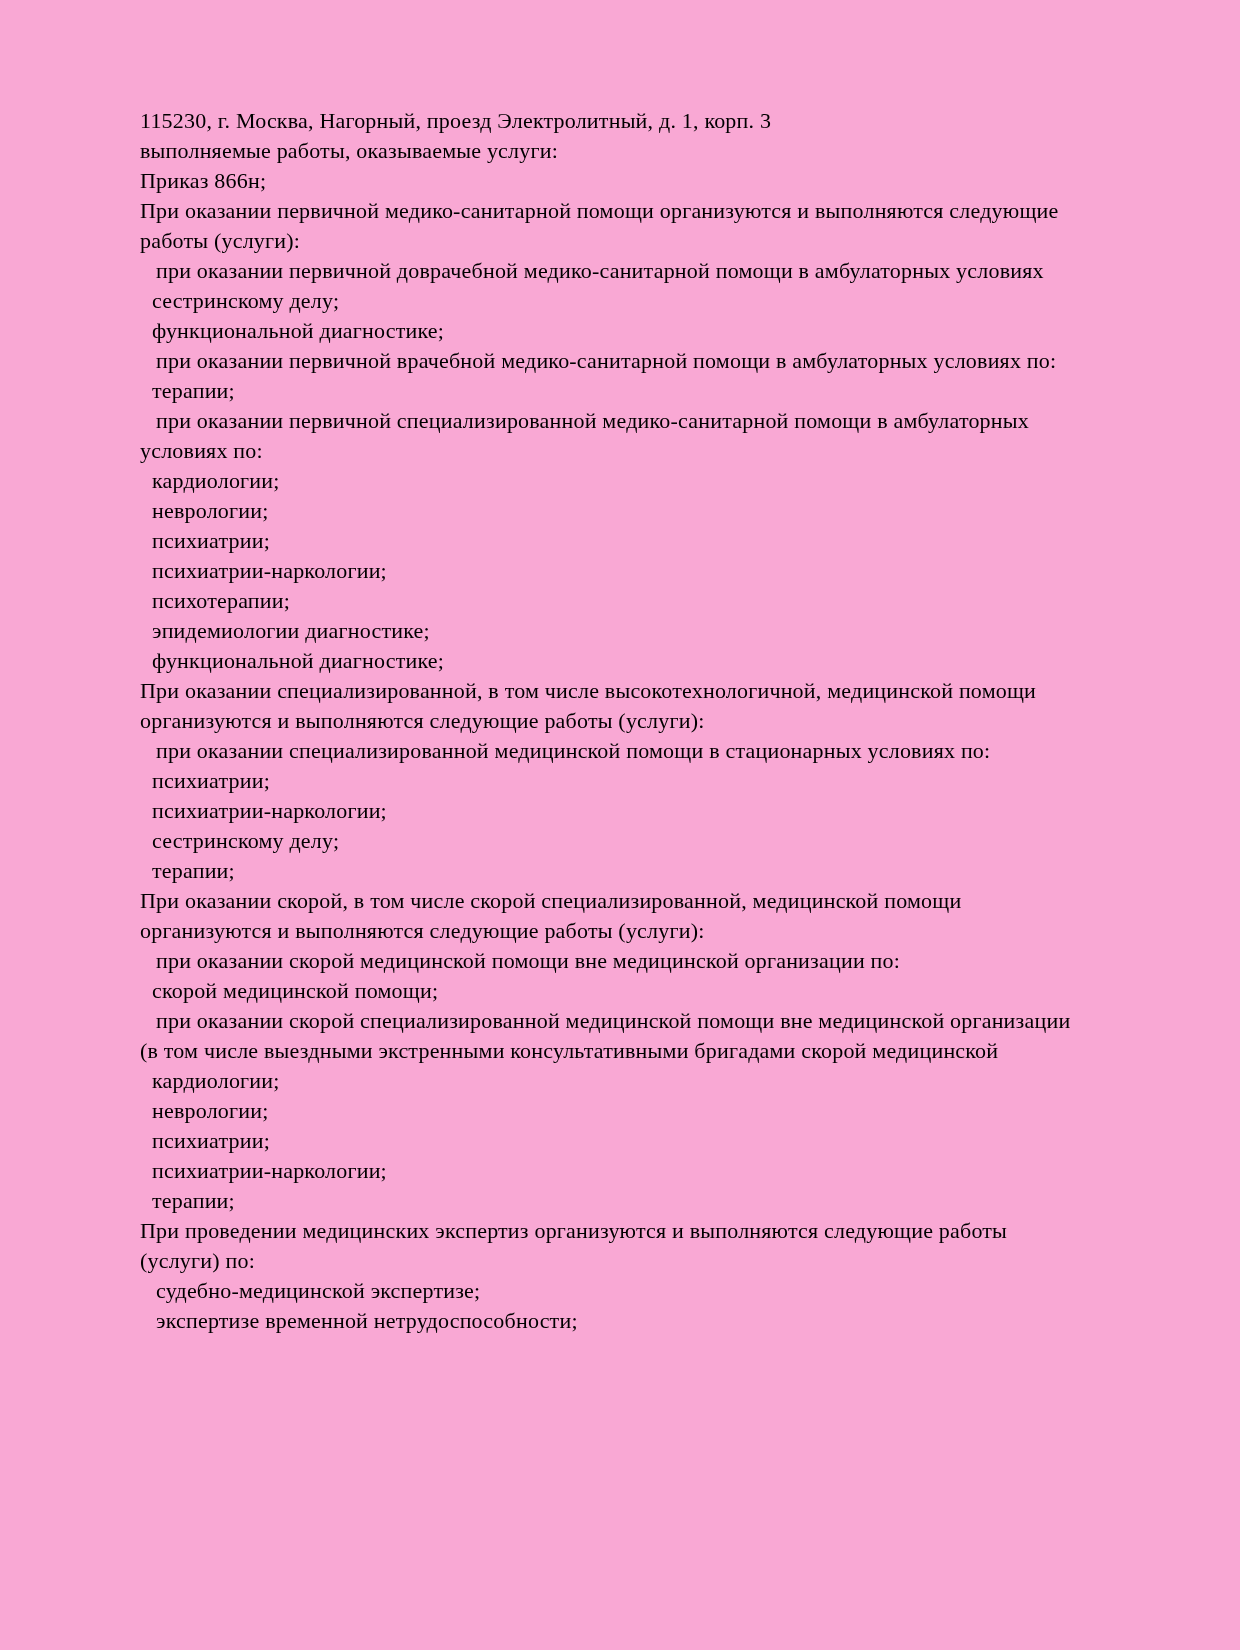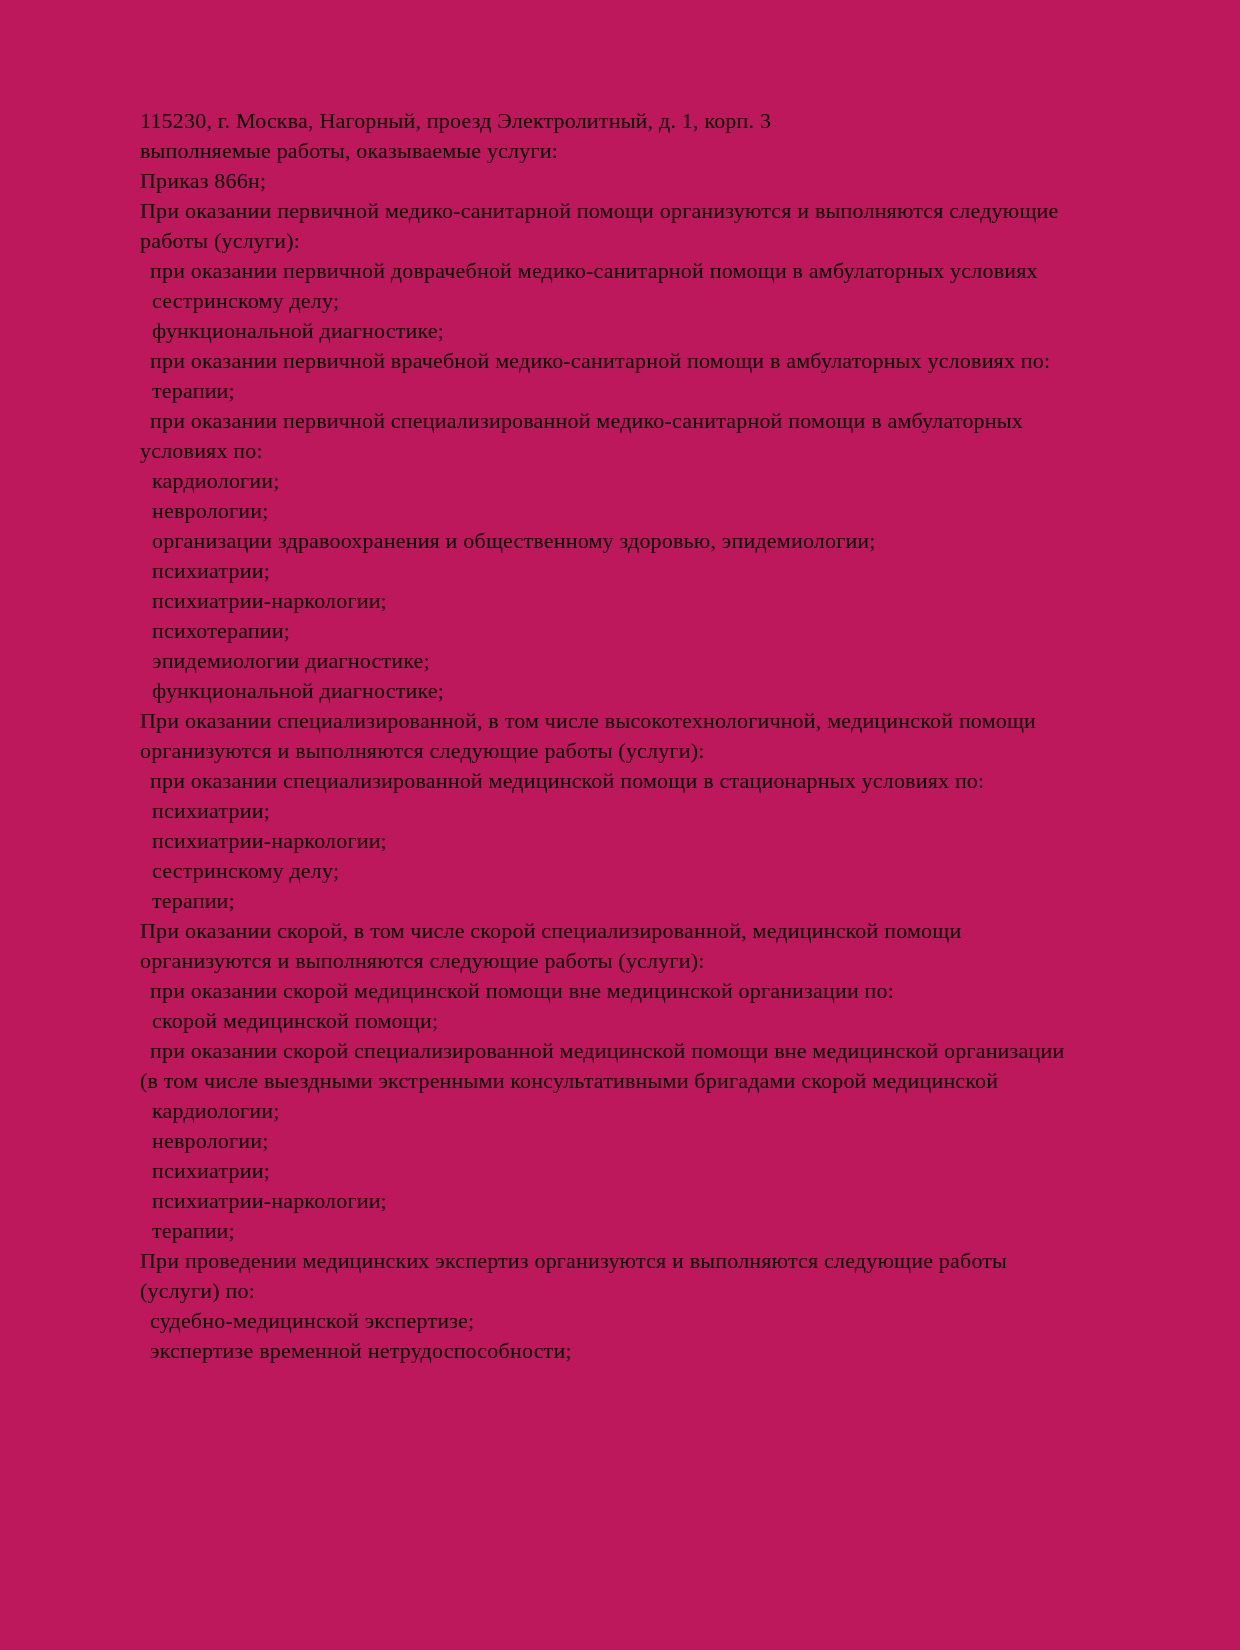--- a/index.html
+++ b/index.html
@@ -12,36 +12,36 @@
     background: #ffffff;
     font-family: "Liberation Serif", serif;
     color: #000000;
     overflow: hidden;
   }
   .page {
     position: relative;
     box-sizing: border-box;
     width: 1240px;
     height: 1650px;
-    background: #be185d;
+    background: #f9a8d4;
   }
   .text-block {
     position: absolute;
     left: 140px;
     top: 106px;
     right: 100px;
   }
   .line {
     font-size: 22px;
     line-height: 30px;
     white-space: pre;
     letter-spacing: 0.2px;
   }
   .indent-0 { margin-left: 0; }
-  .indent-1 { margin-left: 10px; }
+  .indent-1 { margin-left: 16px; }
   .indent-2 { margin-left: 12px; }
 </style>
 </head>
 <body>
 
 <div class="page">
   <div class="text-block" id="doc-lines">
       <div class="line indent-0">115230, г. Москва, Нагорный, проезд Электролитный, д. 1, корп. 3</div>
       <div class="line indent-0">выполняемые работы, оказываемые услуги:</div>
       <div class="line indent-0">Приказ 866н;</div>
@@ -49,21 +49,20 @@
       <div class="line indent-0">работы (услуги):</div>
       <div class="line indent-1">при оказании первичной доврачебной медико-санитарной помощи в амбулаторных условиях</div>
       <div class="line indent-2">сестринскому делу;</div>
       <div class="line indent-2">функциональной диагностике;</div>
       <div class="line indent-1">при оказании первичной врачебной медико-санитарной помощи в амбулаторных условиях по:</div>
       <div class="line indent-2">терапии;</div>
       <div class="line indent-1">при оказании первичной специализированной медико-санитарной помощи в амбулаторных</div>
       <div class="line indent-0">условиях по:</div>
       <div class="line indent-2">кардиологии;</div>
       <div class="line indent-2">неврологии;</div>
-      <div class="line indent-2">организации здравоохранения и общественному здоровью, эпидемиологии;</div>
       <div class="line indent-2">психиатрии;</div>
       <div class="line indent-2">психиатрии-наркологии;</div>
       <div class="line indent-2">психотерапии;</div>
       <div class="line indent-2">эпидемиологии диагностике;</div>
       <div class="line indent-2">функциональной диагностике;</div>
       <div class="line indent-0">При оказании специализированной, в том числе высокотехнологичной, медицинской помощи</div>
       <div class="line indent-0">организуются и выполняются следующие работы (услуги):</div>
       <div class="line indent-1">при оказании специализированной медицинской помощи в стационарных условиях по:</div>
       <div class="line indent-2">психиатрии;</div>
       <div class="line indent-2">психиатрии-наркологии;</div>

